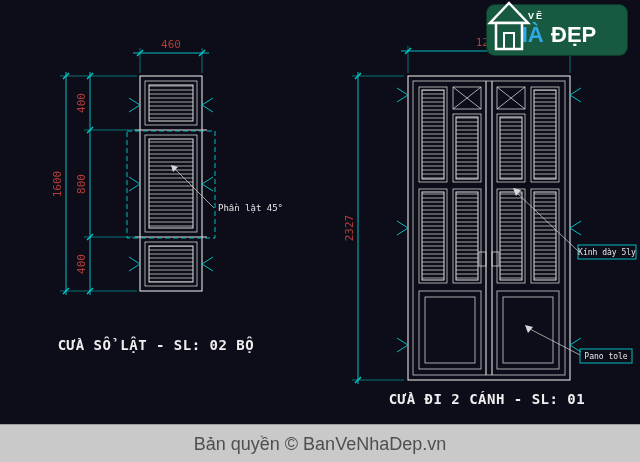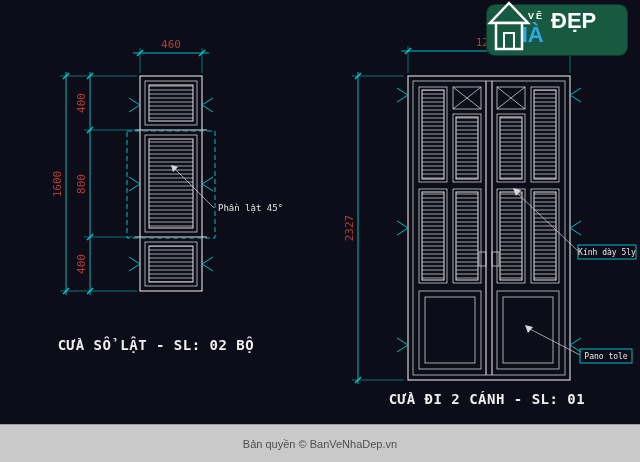--- a/index.html
+++ b/index.html
@@ -15,27 +15,27 @@
   .tick {stroke:#00cfcf;stroke-width:1.3;}
   .ldr  {stroke:#d8d8d8;stroke-width:0.7;fill:none;}
   .arrw {fill:#d8d8d8;}
   text.dim  {fill:#b23c36;font:11px "DejaVu Sans Mono",monospace;}
   text.ann  {fill:#e8e8e8;font:9px "DejaVu Sans Mono",monospace;}
   text.ann8 {fill:#e8e8e8;font:8px "DejaVu Sans Mono",monospace;}
   text.title{fill:#efefef;font-family:"DejaVu Sans Mono",monospace;font-size:14px;
              font-weight:bold;letter-spacing:0.5px;}
   .footer{position:absolute;left:0;top:424px;width:640px;height:38px;background:#c9c9c9;
           border-top:1px solid #9e9e9e;display:flex;align-items:center;justify-content:center;
-          color:#4f4f4f;font-size:11px;}
+          color:#4f4f4f;font-size:18px;}
   .logo{position:absolute;top:5px;right:13px;width:140px;height:50px;background:#175a41;
         border-radius:8px;box-shadow:0 0 0 1px #0c3a29;}
   .logo .tagline{position:absolute;left:11px;top:6px;color:#ffffff;font-size:9px;
                  font-weight:bold;letter-spacing:2px;}
   .logo .nha{position:absolute;left:9px;top:17px;color:#2fa8e8;font-size:22px;font-weight:bold;}
-  .logo .dep{position:absolute;left:64px;top:3px;color:#ffffff;font-size:22px;font-weight:bold;}
+  .logo .dep{position:absolute;left:64px;top:17px;color:#ffffff;font-size:22px;font-weight:bold;}
   .logo .house{position:absolute;right:2px;top:-6px;}
 </style>
 </head>
 <body>
 
 <div class="stage">
 
 <svg width="640" height="424" viewBox="0 0 640 424">
   <defs>
     <pattern id="louvpat" patternUnits="userSpaceOnUse" width="4" height="4">

